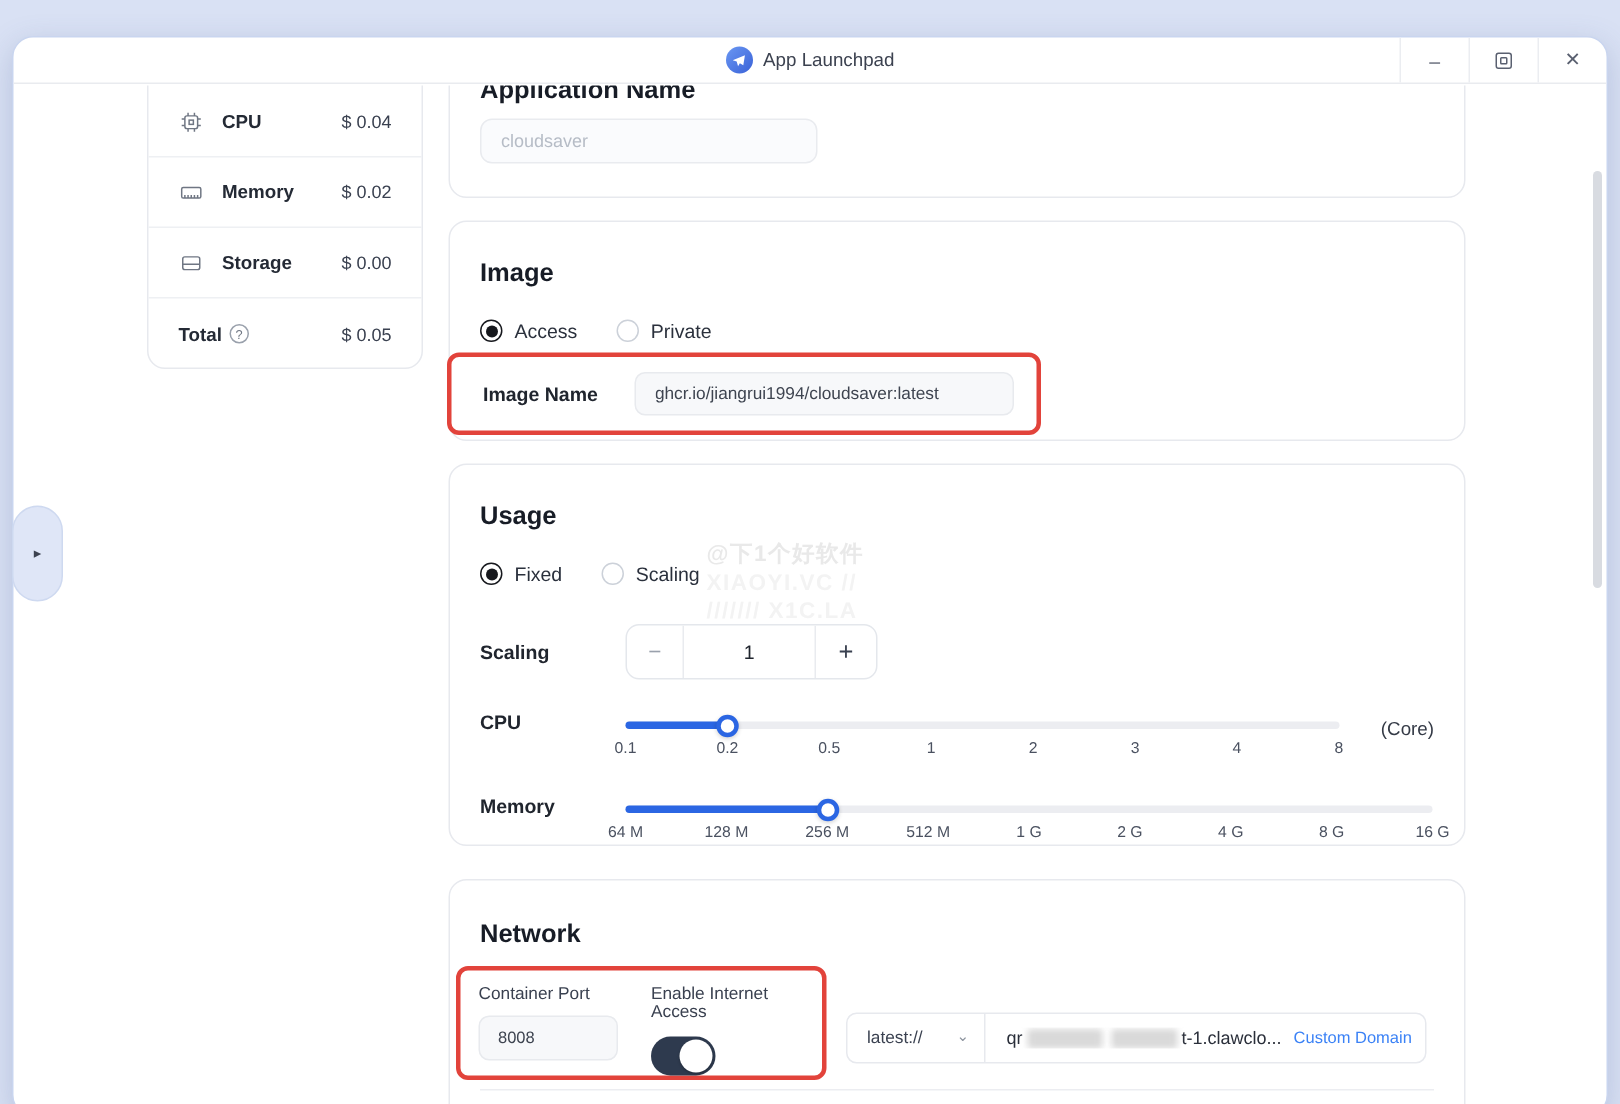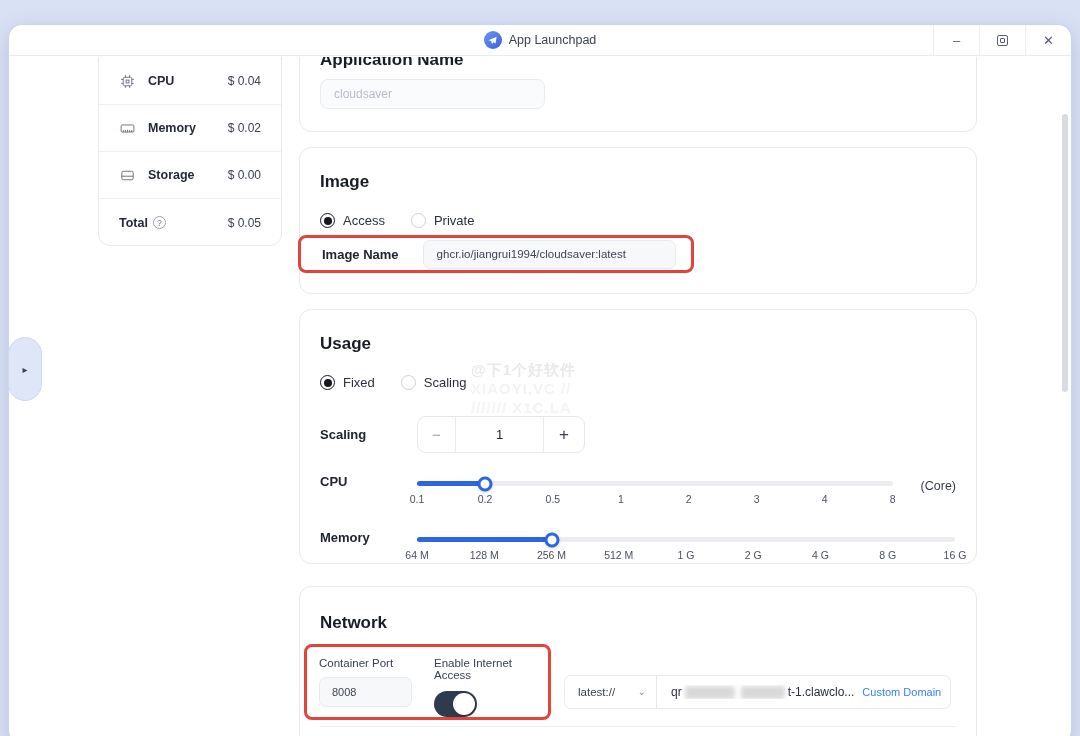--- a/index.html
+++ b/index.html
@@ -73,21 +73,21 @@
   .appname-input::placeholder { color:#b6bcc6; }
 
   .card-image { margin-top:15px; height:147px; padding:24px 20px; }
   .radio-row { margin-top:21px; display:flex; align-items:center; gap:26px; }
   .radio-item { display:flex; align-items:center; gap:8px; font-size:13px; color:#2a303c; }
   .radio { width:15px; height:15px; border-radius:50%; border:1.5px solid #ccd1d9; position:relative; background:#fff; }
   .radio.on { border-color:#16181d; }
   .radio.on::after { content:''; position:absolute; inset:2.5px; background:#16181d; border-radius:50%; }
 
   .hl-box { position:absolute; border:3px solid #e2433b; border-radius:8px; }
-  .hl-imagename { left:-2px; top:87px; width:396px; height:38px; display:flex; align-items:center; padding-left:21px; }
+  .hl-imagename { left:-2px; top:87px; width:396px; height:55px; display:flex; align-items:center; padding-left:21px; }
   .field-label { font-size:13px; font-weight:bold; color:#20252e; }
   .imagename-input {
     margin-left:24px; width:253px; height:29px; background:#f7f8fa;
     border:1px solid #e8eaee; border-radius:7px; padding:0 13px;
     font-size:11.5px; color:#3e4450; font-family:inherit;
   }
 
   .card-usage { margin-top:15px; height:255px; padding:24px 20px; }
   .watermark { position:absolute; left:171px; top:50px; line-height:19px; font-weight:bold;
     font-size:15px; letter-spacing:1px; pointer-events:none; }

